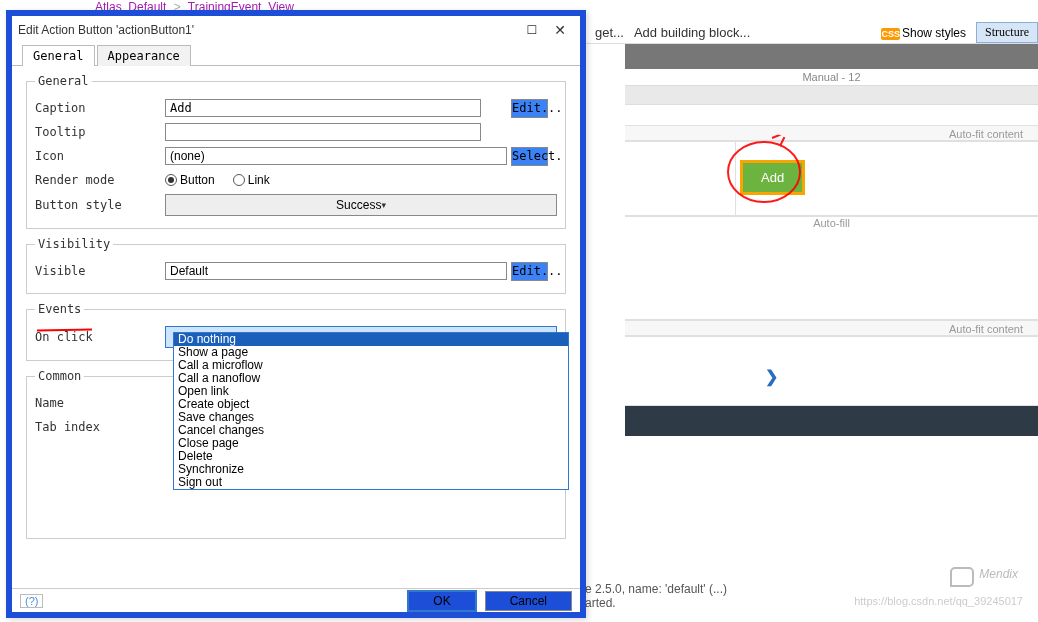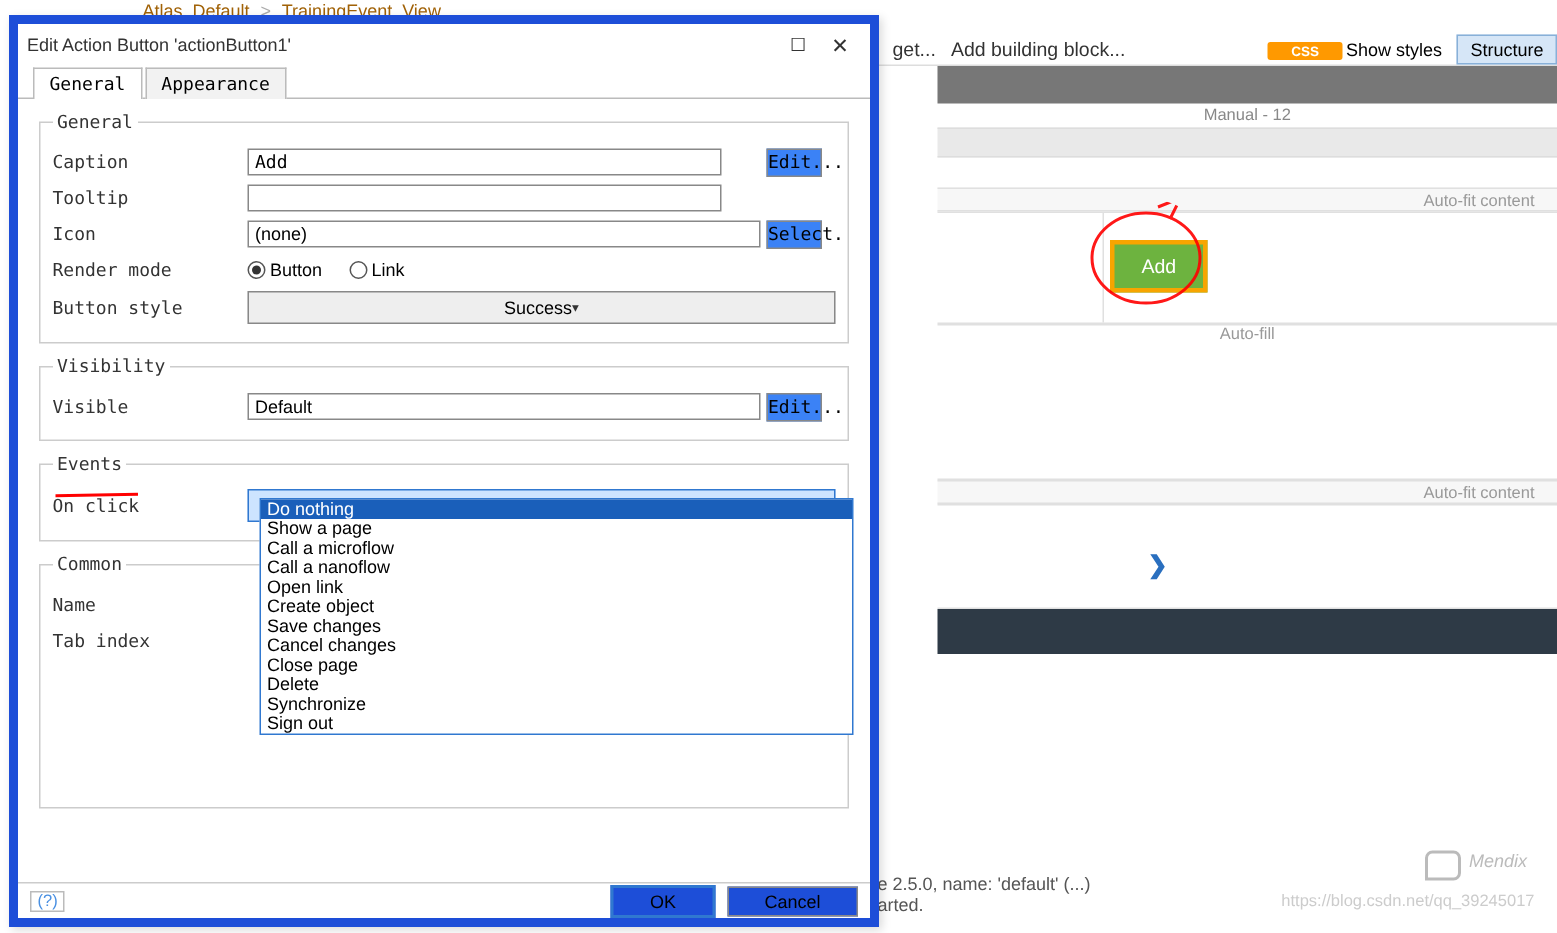--- a/index.html
+++ b/index.html
@@ -1,24 +1,24 @@
 <!DOCTYPE html>
 <html><head>
 <meta charset="utf-8">
 <style>
 * { box-sizing: border-box; margin: 0; padding: 0; font-family: "Segoe UI", Tahoma, sans-serif; font-size: 12px; }
 body { width: 1038px; height: 622px; overflow: hidden; background: #fff; position: relative; }
 .bg-breadcrumb { position: absolute; left: 95px; top: 0; font-size: 12px; color: #888; }
-.bg-breadcrumb .bc-active { color: #a16207; }
+.bg-breadcrumb .bc-active { color: #a21caf; }
 .bg-breadcrumb .bc-sep { color: #aaa; margin: 0 4px; }
 .bg-toolbar { position: absolute; top: 22px; left: 585px; right: 0; height: 22px; display: flex; align-items: center; gap: 10px; padding-left: 10px; background: #fff; border-bottom: 1px solid #ddd; }
 .bg-toolbar .spacer { flex: 1; }
 .bg-toolbar .btn { font-size: 13px; color: #333; cursor: default; }
-.bg-toolbar .css-badge { background: #f90; color: #fff; font-size: 9px; font-weight: bold; padding: 1px 16px; border-radius: 2px; margin-right: 2px; }
-.bg-toolbar .structure { background: #d6e6f7; border: 1px solid #88b0d8; padding: 2px 8px; }
+.bg-toolbar .css-badge { background: #f90; color: #fff; font-size: 9px; font-weight: bold; padding: 1px 0; border-radius: 2px; margin-right: 2px; }
+.bg-toolbar .structure { background: #d6e6f7; border: 1px solid #88b0d8; padding: 2px 8px; font-family: Liberation Serif, serif; }
 
 .design-surface { position: absolute; top: 44px; left: 585px; right: 0; bottom: 0; padding-left: 40px; }
 .design-surface .ds-topbar { height: 25px; background: #777; }
 .design-surface .ds-row-header { text-align: center; color: #888; font-size: 11px; padding: 2px 0; }
 .design-surface .ds-grey { height: 20px; background: #e9e9e9; border-top: 1px solid #ddd; border-bottom: 1px solid #ddd; }
 .design-surface .ds-grey-dark { height: 30px; background: #2e3a46; }
 .design-surface .ds-autofit { text-align: right; padding-right: 15px; color: #999; font-size: 11px; border-top: 1px solid #e0e0e0; border-bottom: 1px solid #e0e0e0; height: 16px; line-height: 16px; background: #f7f7f7; }
 .design-surface .ds-autofill { text-align: center; color: #999; font-size: 11px; height: 14px; border-top: 1px solid #e0e0e0; }
 .design-surface .ds-cell { height: 75px; border-top: 1px solid #e0e0e0; border-bottom: 1px solid #e0e0e0; position: relative; }
 .design-surface .ds-vline { position: absolute; top: 0; bottom: 0; left: 110px; width: 1px; background: #e0e0e0; }

